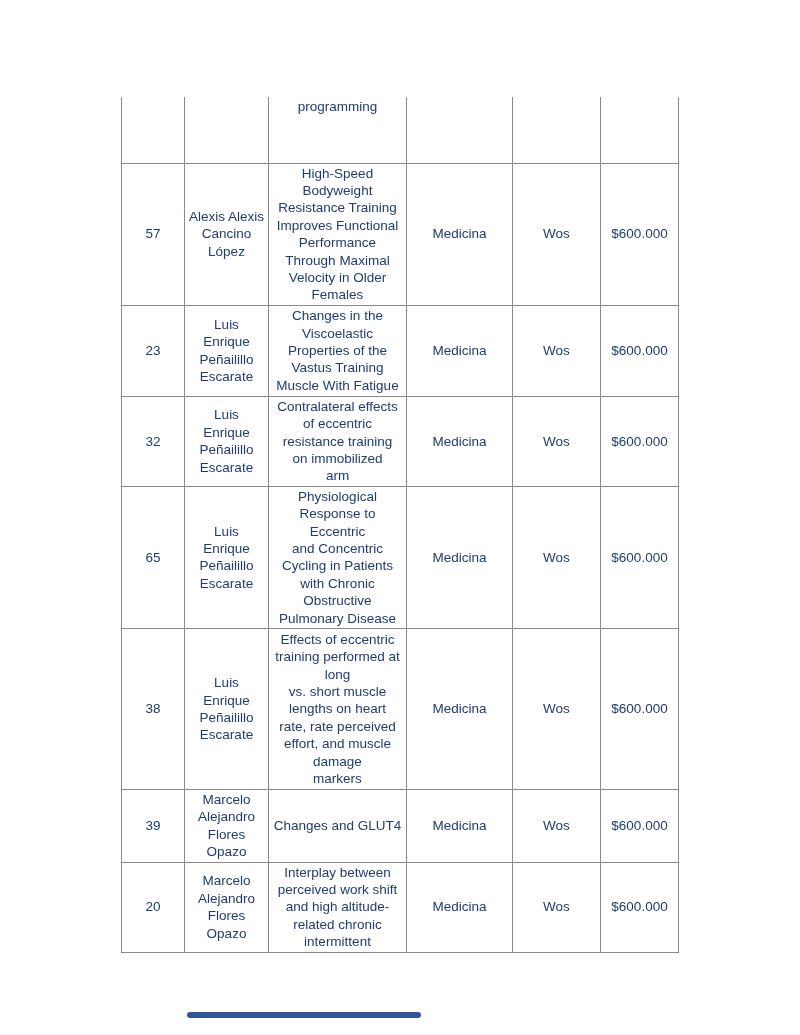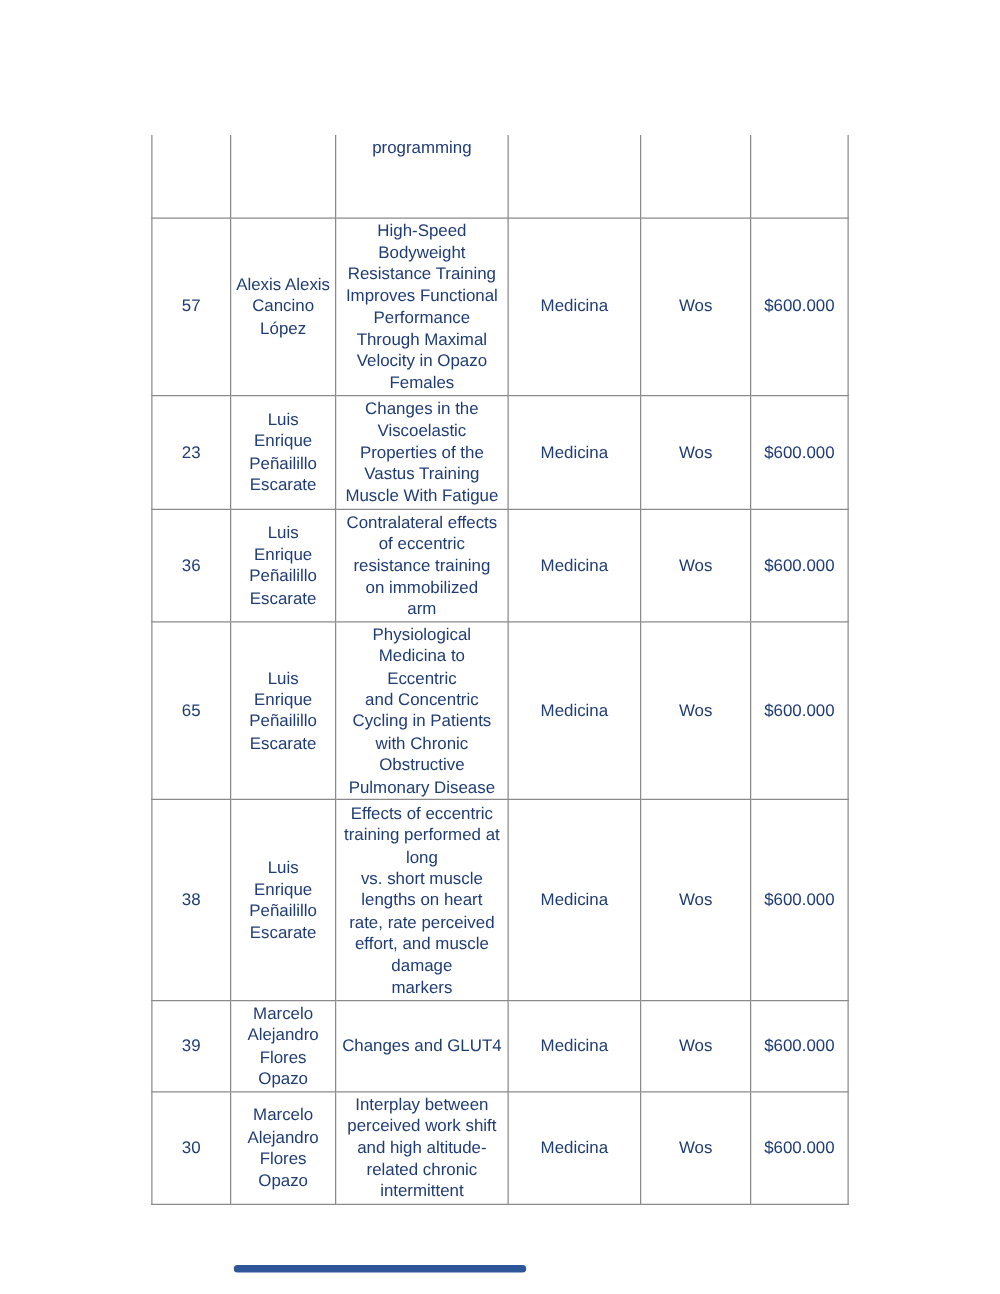--- a/index.html
+++ b/index.html
@@ -7,21 +7,21 @@
     --border-color:#8a8a8a;
     --accent:#2e5698;
   }
   html,body{margin:0;padding:0;}
   body{
     width:800px;height:1035px;position:relative;background:#ffffff;
     font-family:"Liberation Sans", sans-serif;color:var(--text-color);
     overflow:hidden;
   }
   .doc-table{
-    position:absolute;left:121px;top:108px;width:557px;
+    position:absolute;left:121px;top:97px;width:557px;
     border-collapse:collapse;table-layout:fixed;
   }
   .doc-table td{
     border:1px solid var(--border-color);
     text-align:center;vertical-align:middle;
     font-size:13.5px;line-height:17.4px;
     white-space:pre-line;
     padding:1px 2px;
     overflow:hidden;
   }
@@ -65,21 +65,21 @@
       <td>57</td>
       <td>Alexis Alexis
 Cancino
 López</td>
       <td>High-Speed
 Bodyweight
 Resistance Training
 Improves Functional
 Performance
 Through Maximal
-Velocity in Opazo
+Velocity in Older
 Females</td>
       <td>Medicina</td>
       <td>Wos</td>
       <td>$600.000</td>
     </tr>
     <tr class="r-35">
       <td>23</td>
       <td>Luis
 Enrique
 Peñailillo
@@ -87,42 +87,42 @@
       <td>Changes in the
 Viscoelastic
 Properties of the
 Vastus Training
 Muscle With Fatigue</td>
       <td>Medicina</td>
       <td>Wos</td>
       <td>$600.000</td>
     </tr>
     <tr class="r-36">
-      <td>36</td>
+      <td>32</td>
       <td>Luis
 Enrique
 Peñailillo
 Escarate</td>
       <td>Contralateral effects
 of eccentric
 resistance training
 on immobilized
 arm</td>
       <td>Medicina</td>
       <td>Wos</td>
       <td>$600.000</td>
     </tr>
     <tr class="r-37">
       <td>65</td>
       <td>Luis
 Enrique
 Peñailillo
 Escarate</td>
       <td>Physiological
-Medicina to
+Response to
 Eccentric
 and Concentric
 Cycling in Patients
 with Chronic
 Obstructive
 Pulmonary Disease</td>
       <td>Medicina</td>
       <td>Wos</td>
       <td>$600.000</td>
     </tr>
@@ -150,21 +150,21 @@
       <td>Marcelo
 Alejandro
 Flores
 Opazo</td>
       <td>Changes and GLUT4</td>
       <td>Medicina</td>
       <td>Wos</td>
       <td>$600.000</td>
     </tr>
     <tr class="r-40">
-      <td>30</td>
+      <td>20</td>
       <td>Marcelo
 Alejandro
 Flores
 Opazo</td>
       <td>Interplay between
 perceived work shift
 and high altitude-
 related chronic
 intermittent</td>
       <td>Medicina</td>

